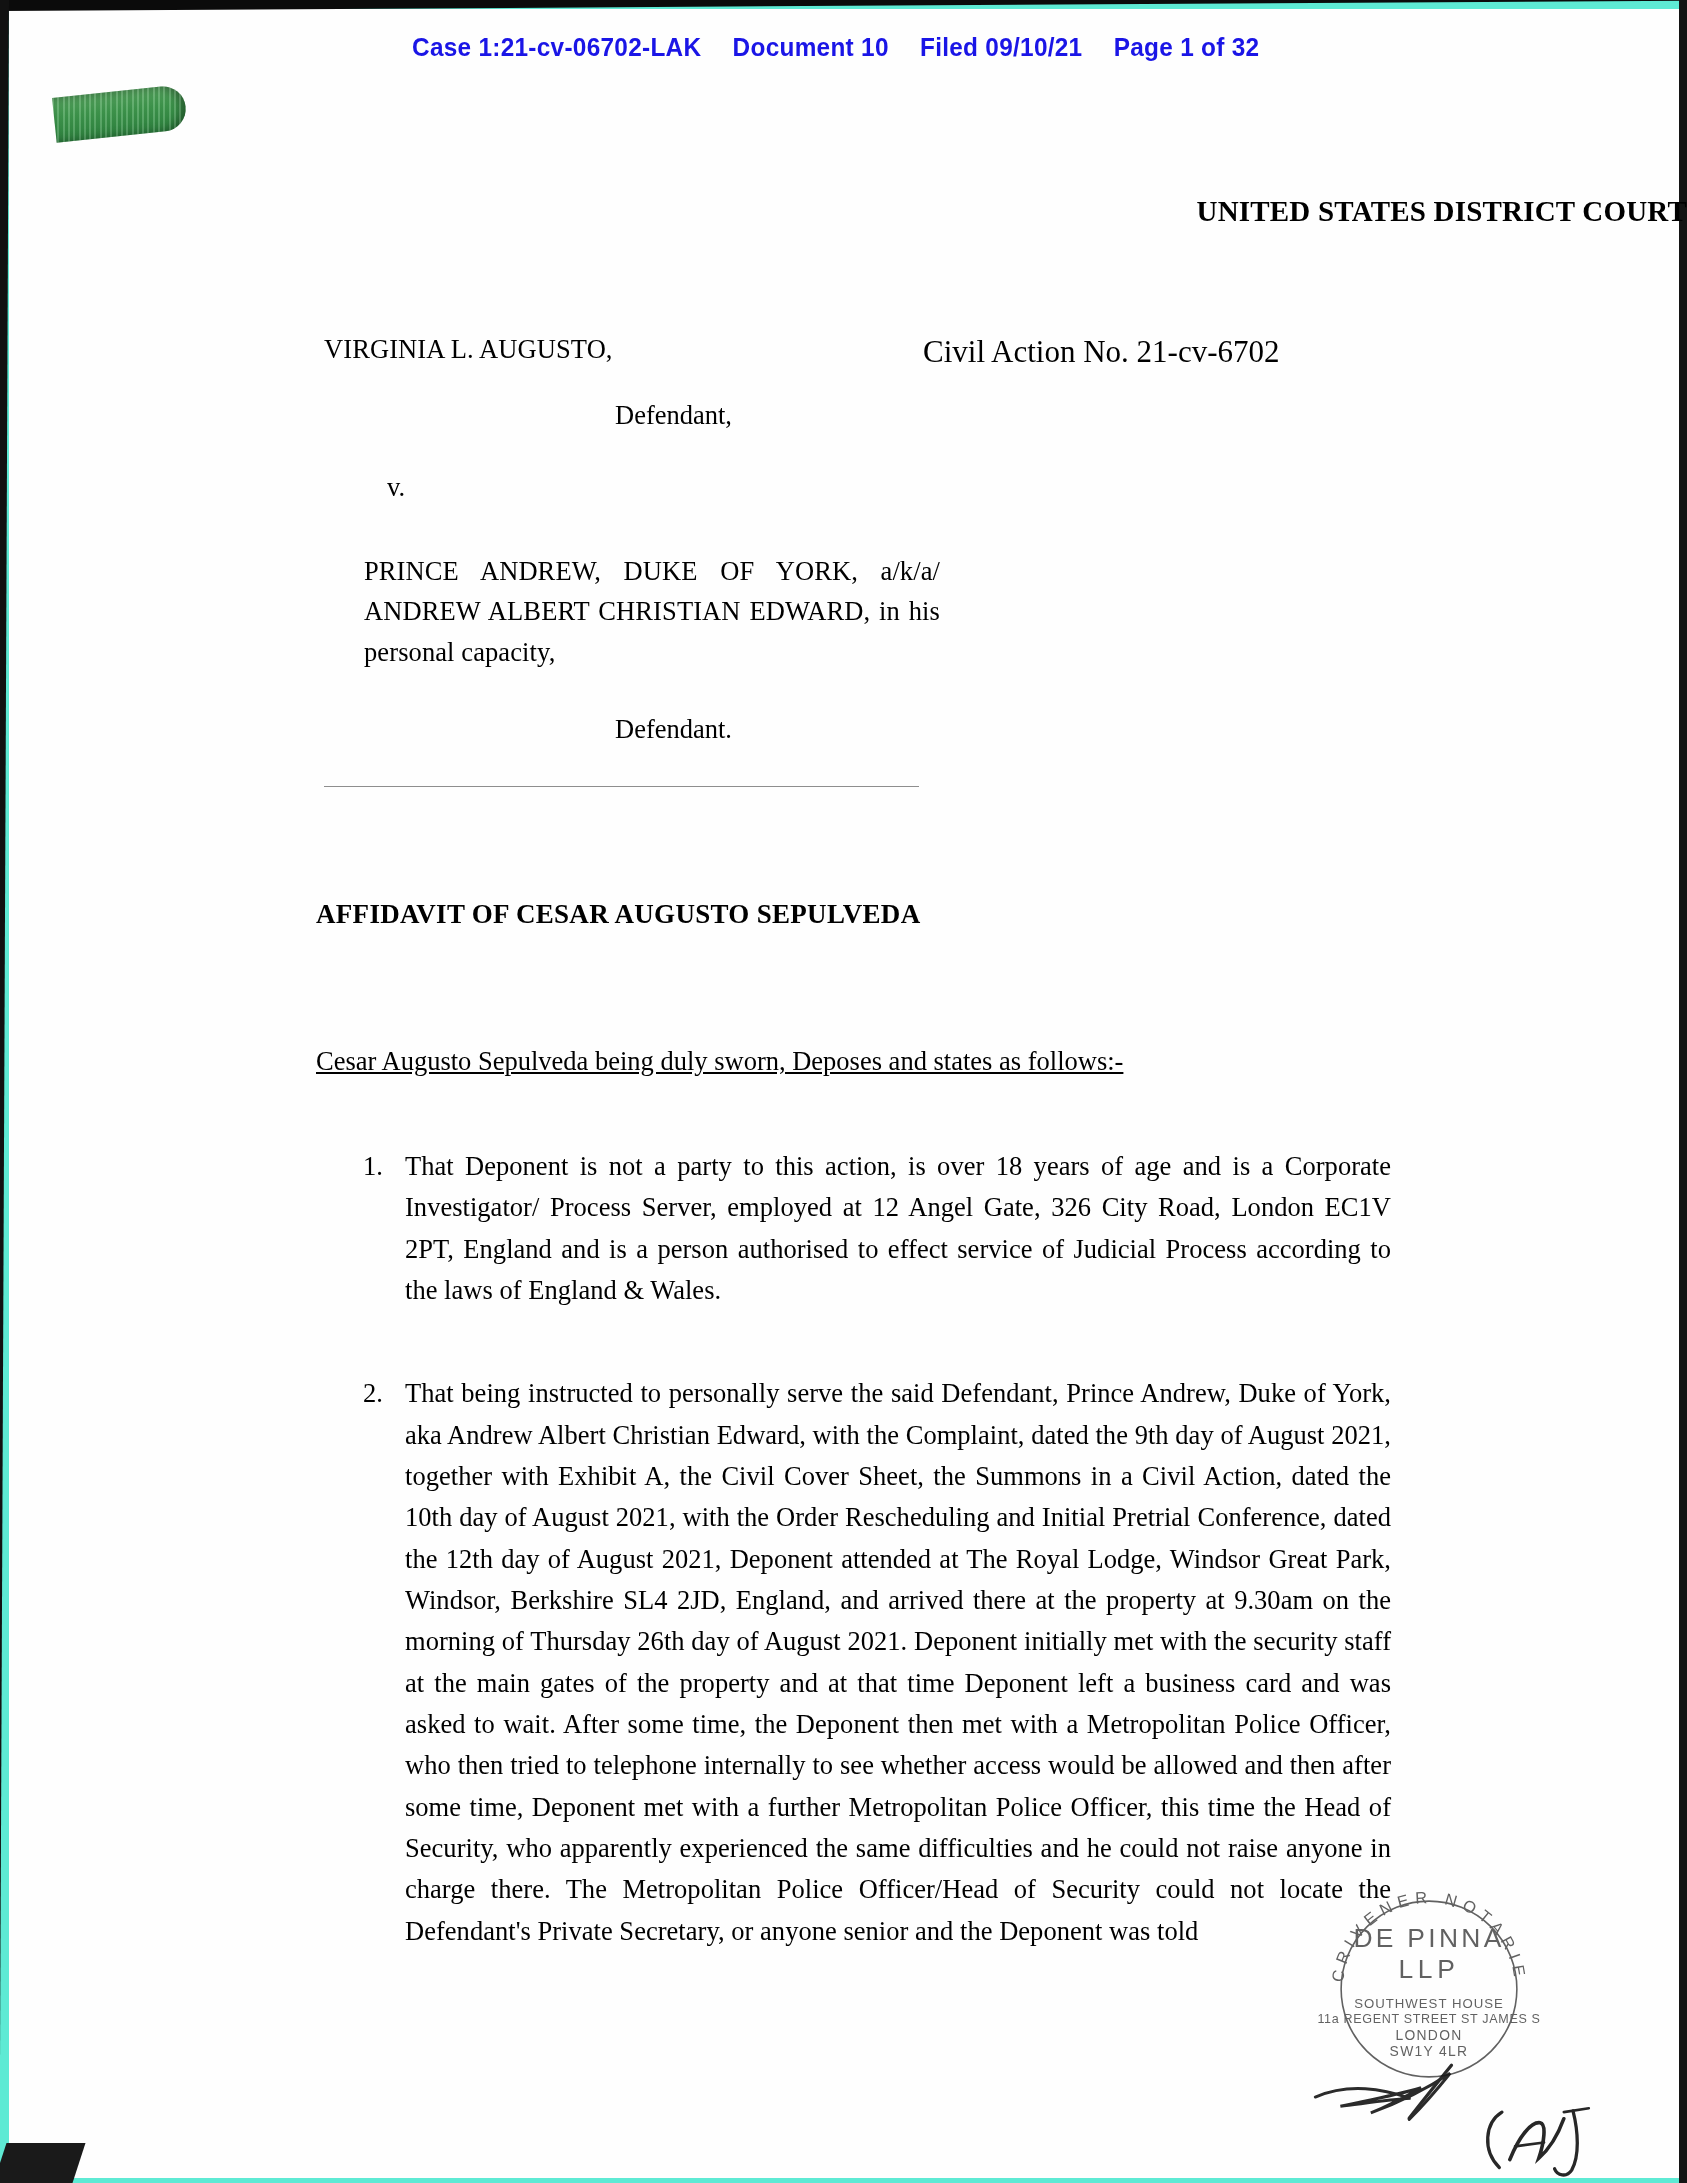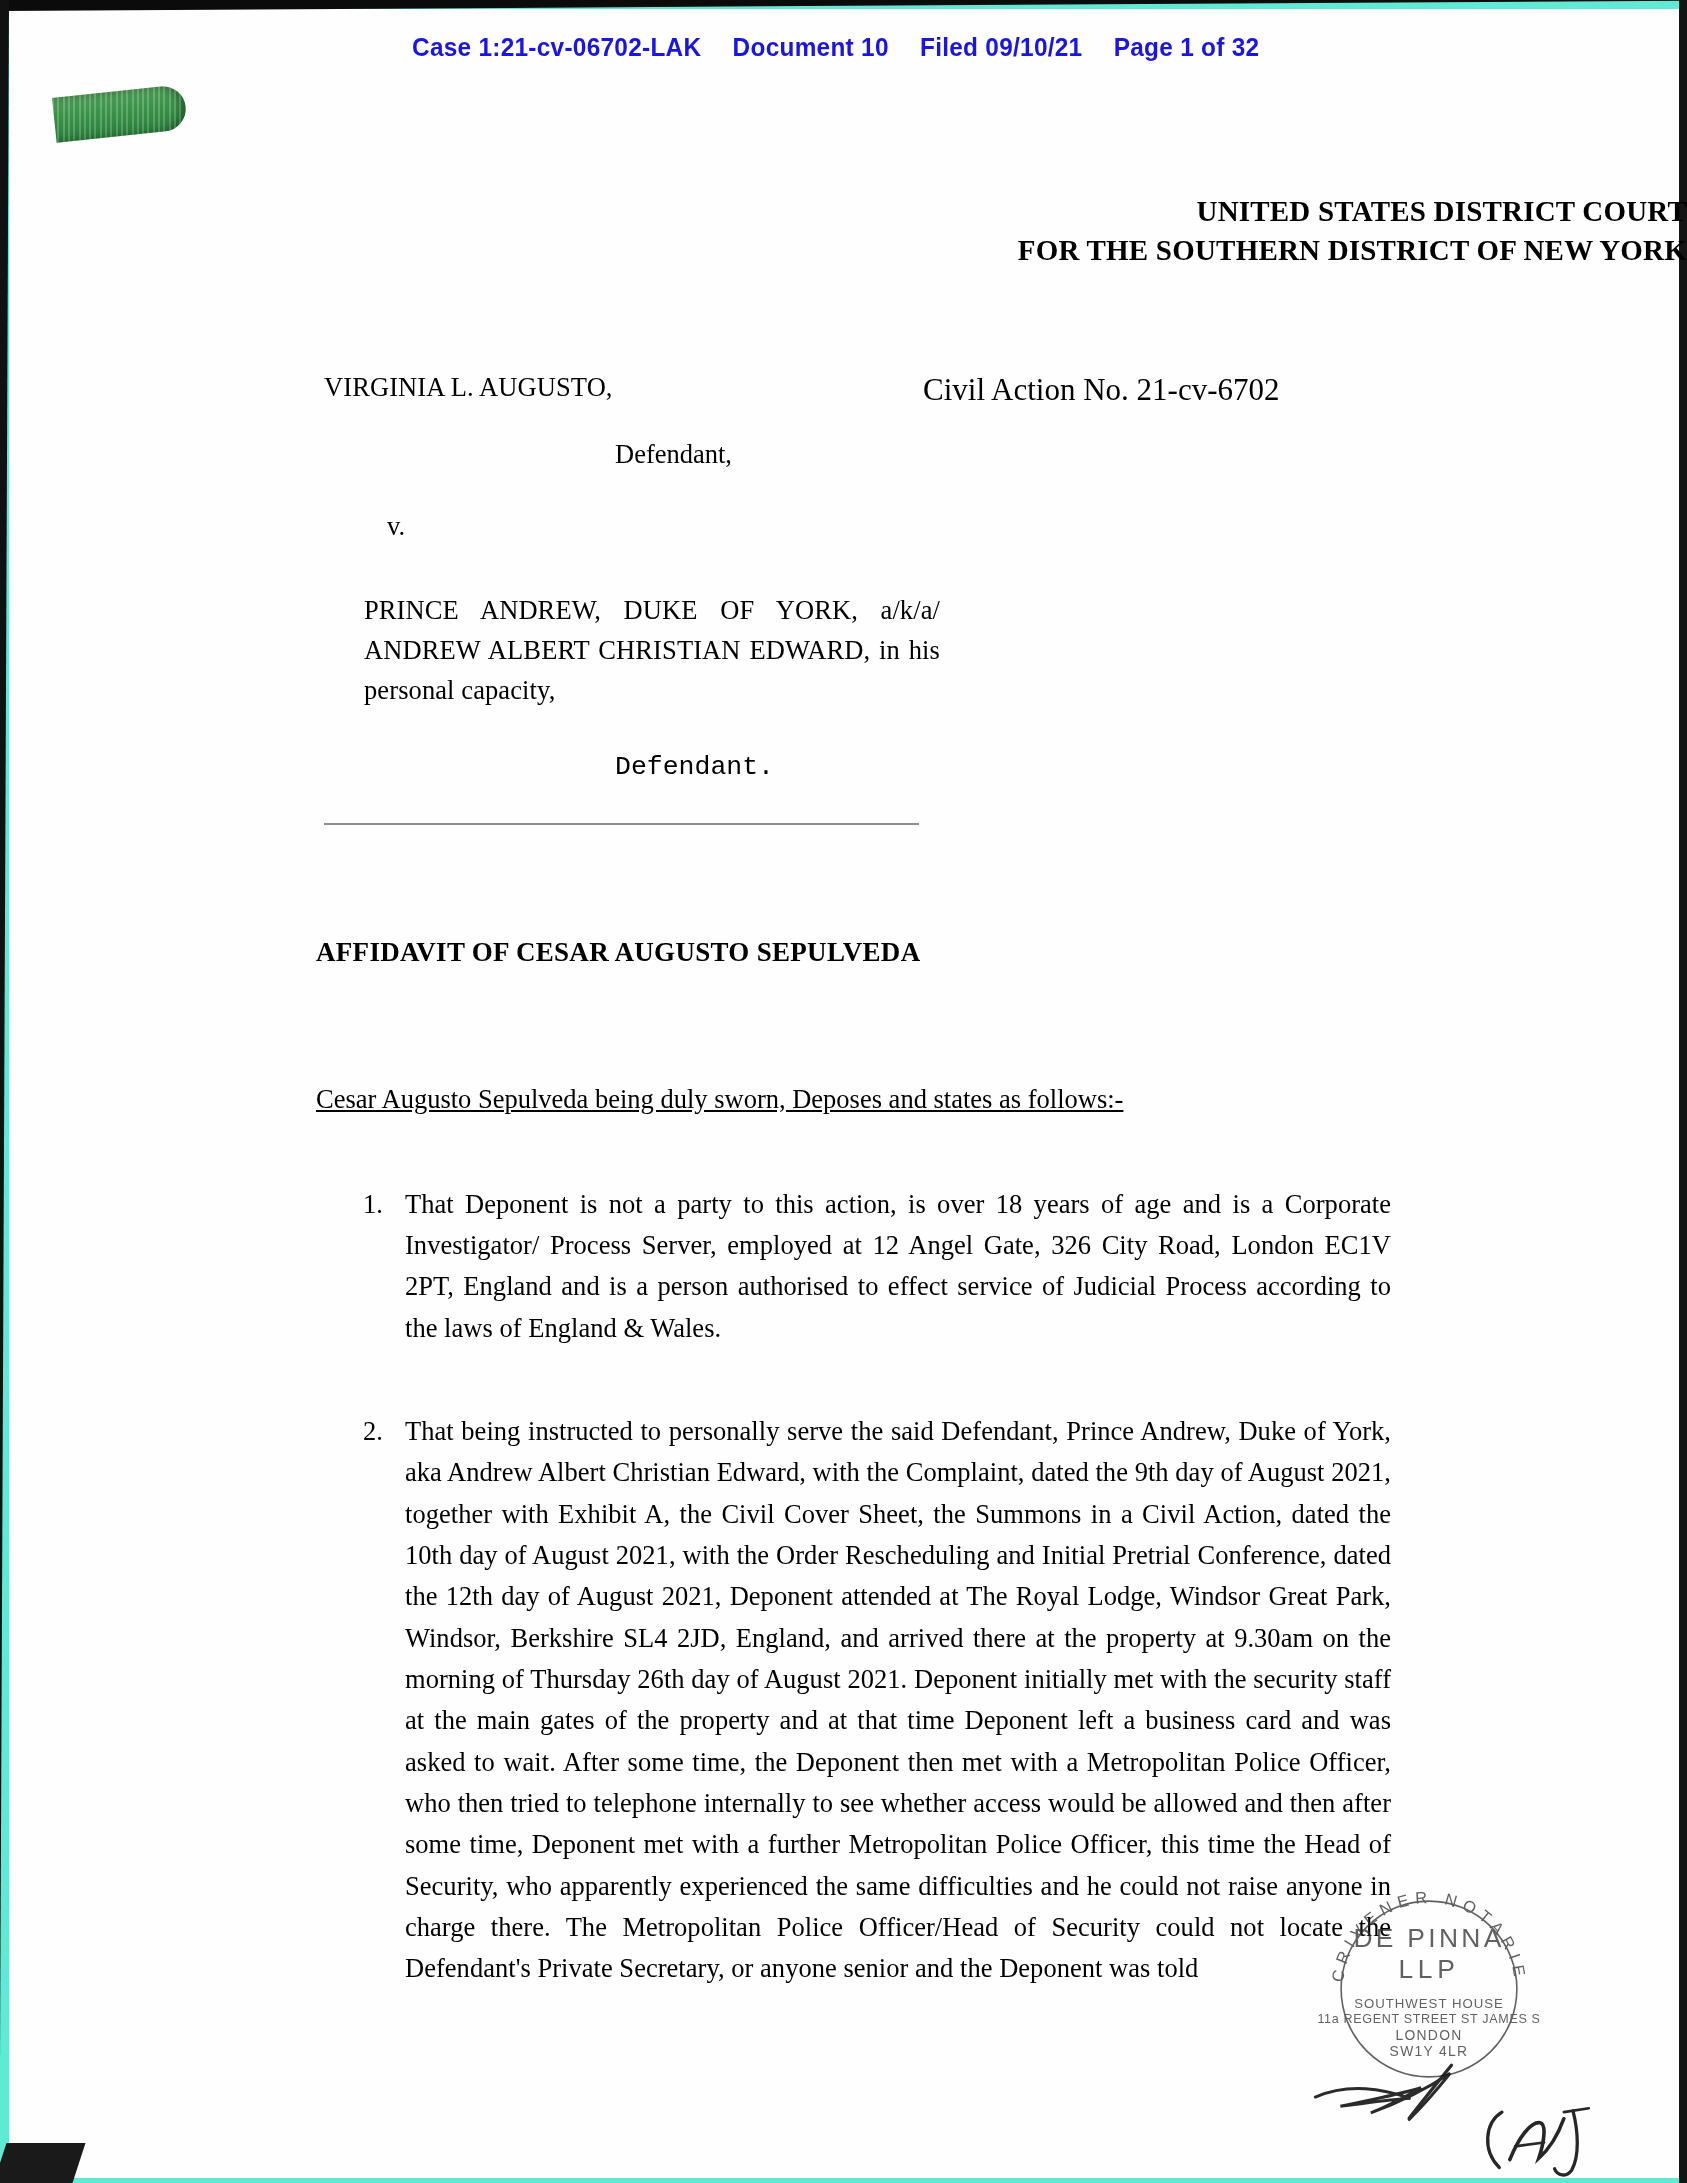--- a/index.html
+++ b/index.html
@@ -150,21 +150,20 @@
     font-size: 26.5px;
     line-height: 1.52;
     text-align: justify;
     width: 576px;
     letter-spacing: 0.1px;
     margin-left: 40px;
   }
   .role-defendant {
     font-size: 26.5px;
     margin-left: 291px;
-    font-family: Liberation Mono, monospace;
   }
   .sep-rule {
     margin-left: 324px;
     margin-top: 41px;
     width: 595px;
     height: 1.3px;
     background: #8e8e8e;
   }
 
   .aff-title {
@@ -248,21 +247,20 @@
   <div class="ribbon"></div>
 
   <div class="ecf-header">
     <span>Case 1:21-cv-06702-LAK</span><span>Document 10</span><span>Filed 09/10/21</span><span>Page 1 of 32</span>
   </div>
 
   <div class="content">
 
     <div class="court-head">
       <div>UNITED STATES DISTRICT COURT</div>
-      <div>FOR THE SOUTHERN DISTRICT OF NEW YORK</div>
     </div>
 
     <div class="caption">
 
       <div class="caption-row">
         <div class="party-name">VIRGINIA L. AUGUSTO,</div>
         <div class="civil-action">Civil Action No. 21-cv-6702</div>
       </div>
 
       <div class="role" style="margin-top:32px;">Defendant,</div>

